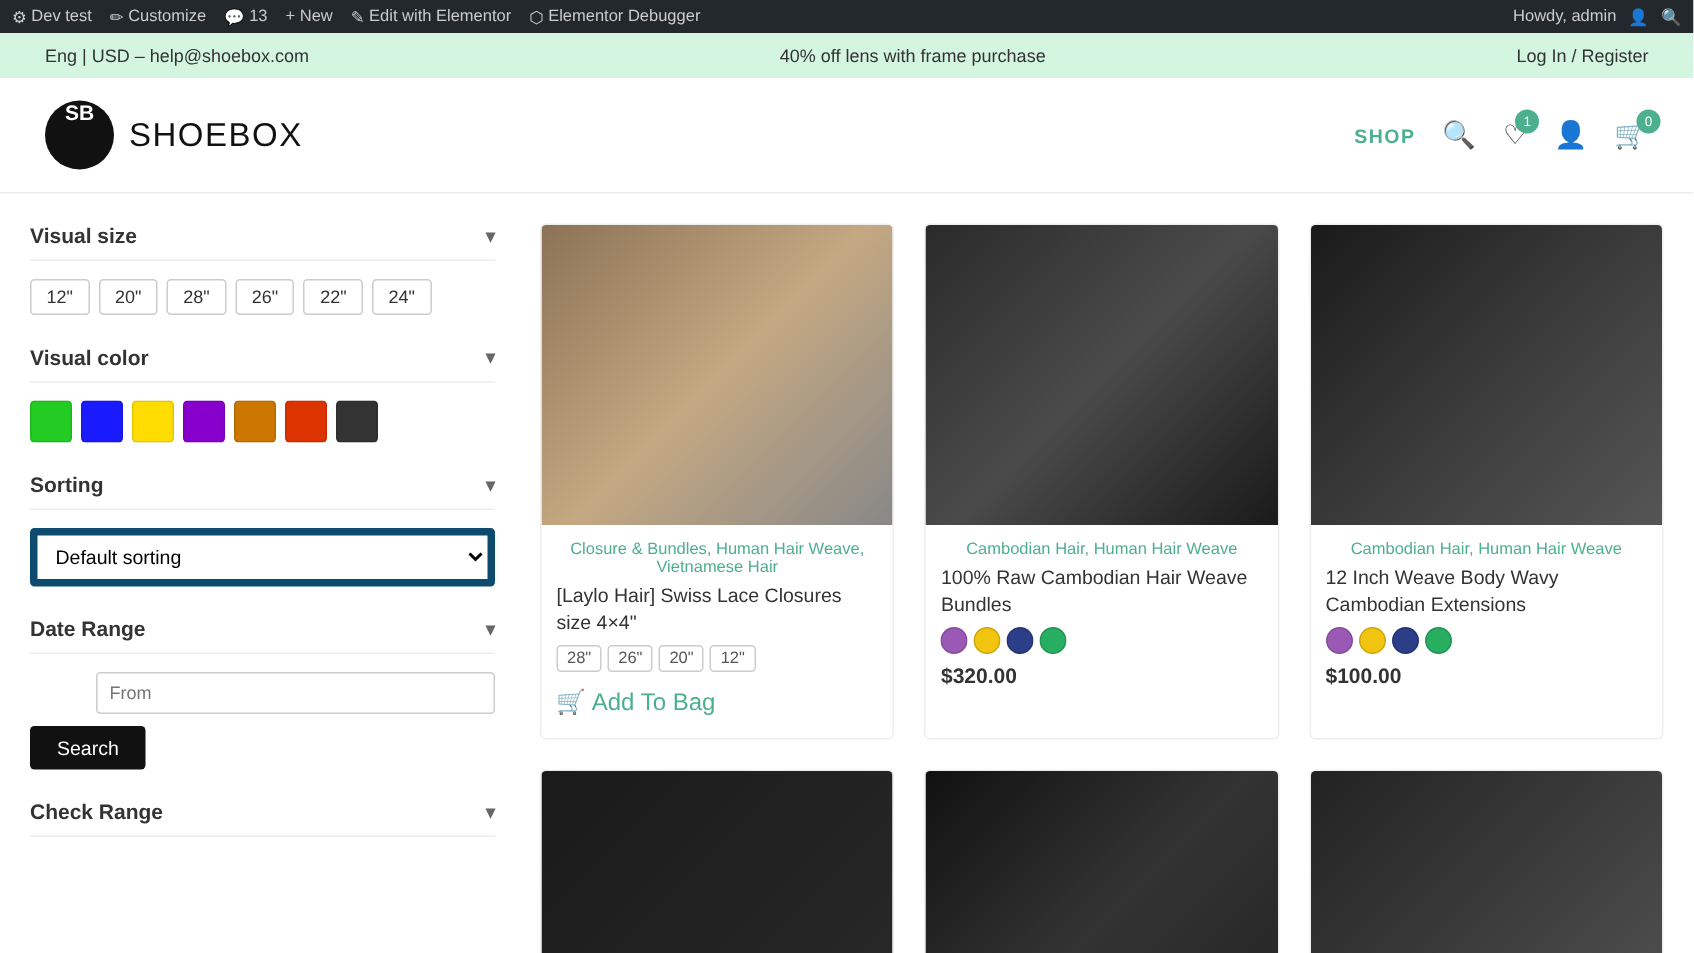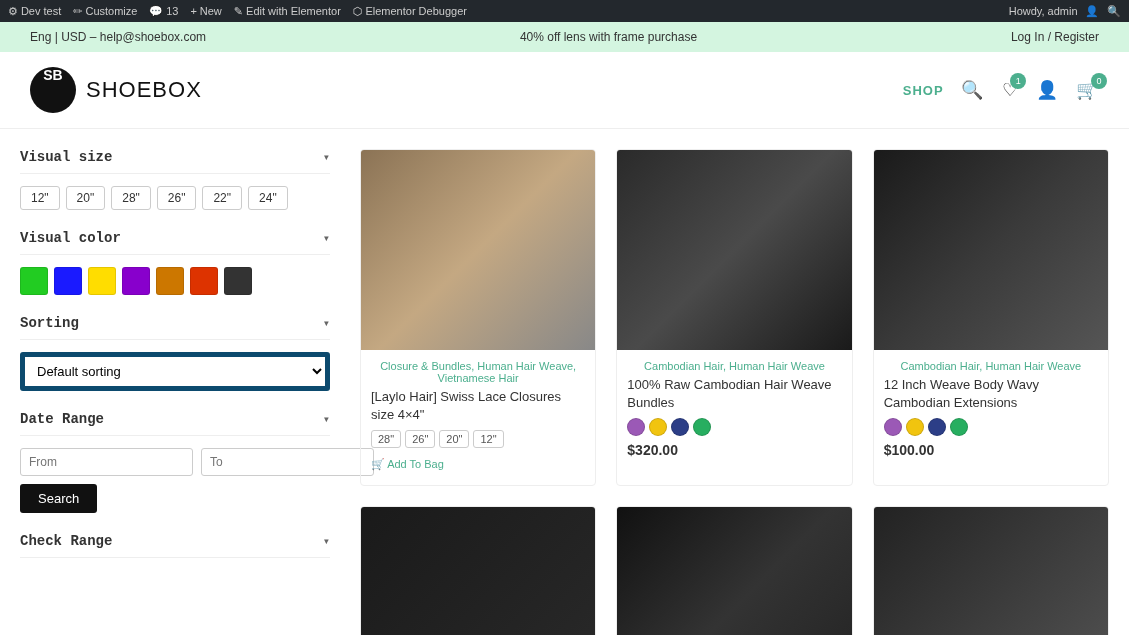--- a/index.html
+++ b/index.html
@@ -71,21 +71,20 @@
       flex-shrink: 0;
       padding: 0 10px;
     }
     .filter-section { margin-bottom: 20px; }
     .filter-title {
       display: flex; align-items: center; justify-content: space-between;
       font-size: 14px; font-weight: bold; color: #333;
       padding-bottom: 8px;
       border-bottom: 1px solid #eee;
       margin-bottom: 12px;
-      font-family: Liberation Mono, monospace;
     }
     .filter-title .chevron { font-size: 12px; color: #666; }
 
     
     .size-options { display: flex; flex-wrap: wrap; gap: 6px; }
     .size-btn {
       border: 1px solid #ccc; background: #fff;
       padding: 4px 10px; font-size: 12px; cursor: pointer;
       border-radius: 3px; color: #333;
     }
@@ -108,21 +107,21 @@
       font-size: 13px;
       background: #fff;
       cursor: pointer;
     }
 
     
     .date-inputs { display: flex; gap: 8px; margin-bottom: 8px; }
     .date-input {
       flex: 1; padding: 6px 8px;
       border: 1px solid #ccc; border-radius: 3px;
-      font-size: 12px; color: #999;
+      font-size: 12px; color: #999; margin-left: 44px;
     }
     .search-btn {
       background: #111; color: #fff;
       border: none; padding: 7px 18px;
       font-size: 13px; cursor: pointer; border-radius: 3px;
     }
 
     
     .check-item { display: flex; align-items: center; gap: 6px; margin-bottom: 6px; }
     .check-item input[type="checkbox"] { cursor: pointer; }
@@ -152,21 +151,21 @@
     .product-info { padding: 10px; }
     .product-cats { font-size: 11px; color: #4caf8e; margin-bottom: 4px; text-align: center; }
     .product-name { font-size: 13px; color: #333; margin-bottom: 6px; line-height: 1.4; }
     .product-sizes { display: flex; gap: 4px; flex-wrap: wrap; margin-bottom: 6px; }
     .size-tag {
       border: 1px solid #ccc; padding: 2px 6px; font-size: 11px; border-radius: 3px; color: #555;
     }
     .product-price { font-size: 14px; color: #333; font-weight: bold; margin-top: 4px; }
     .add-to-bag-btn {
       background: none; border: none; color: #4caf8e;
-      font-size: 11px; cursor: pointer; display: flex; align-items: center; gap: 4px;
+      font-size: 16px; cursor: pointer; display: flex; align-items: center; gap: 4px;
       padding: 4px 0;
     }
     .product-colors { display: flex; gap: 4px; margin-bottom: 6px; }
     .prod-color-dot { width: 18px; height: 18px; border-radius: 50%; border: 1px solid rgba(0,0,0,0.15); }
 
     
     .img-p1 { background: linear-gradient(135deg, #8B7355 0%, #c4a882 50%, #888 100%); }
     .img-p2 { background: linear-gradient(135deg, #2a2a2a 0%, #4a4a4a 50%, #1a1a1a 100%); }
     .img-p3 { background: linear-gradient(135deg, #1a1a1a 0%, #3a3a3a 50%, #555 100%); }
     .img-p4 { background: linear-gradient(135deg, #1a1a1a 0%, #2a2a2a 100%); }
@@ -284,21 +283,20 @@
       <option>Default sorting</option><option>Sort by popularity</option><option>Sort by average rating</option><option>Sort by latest</option><option>Sort by price: low to high</option><option>Sort by price: high to low</option></select>
     </div>
 
     <div class="filter-section">
       <div class="filter-title">
         <span>Date Range</span>
         <span class="chevron">▾</span>
       </div>
       <div class="date-inputs">
         <input type="text" class="date-input" placeholder="From" style="">
-        <input type="text" class="date-input" placeholder="To" style="">
       </div>
       <button class="search-btn">Search</button>
     </div>
 
     <div class="filter-section">
       <div class="filter-title">
         <span>Check Range</span>
         <span class="chevron">▾</span>
       </div>
     </div>

